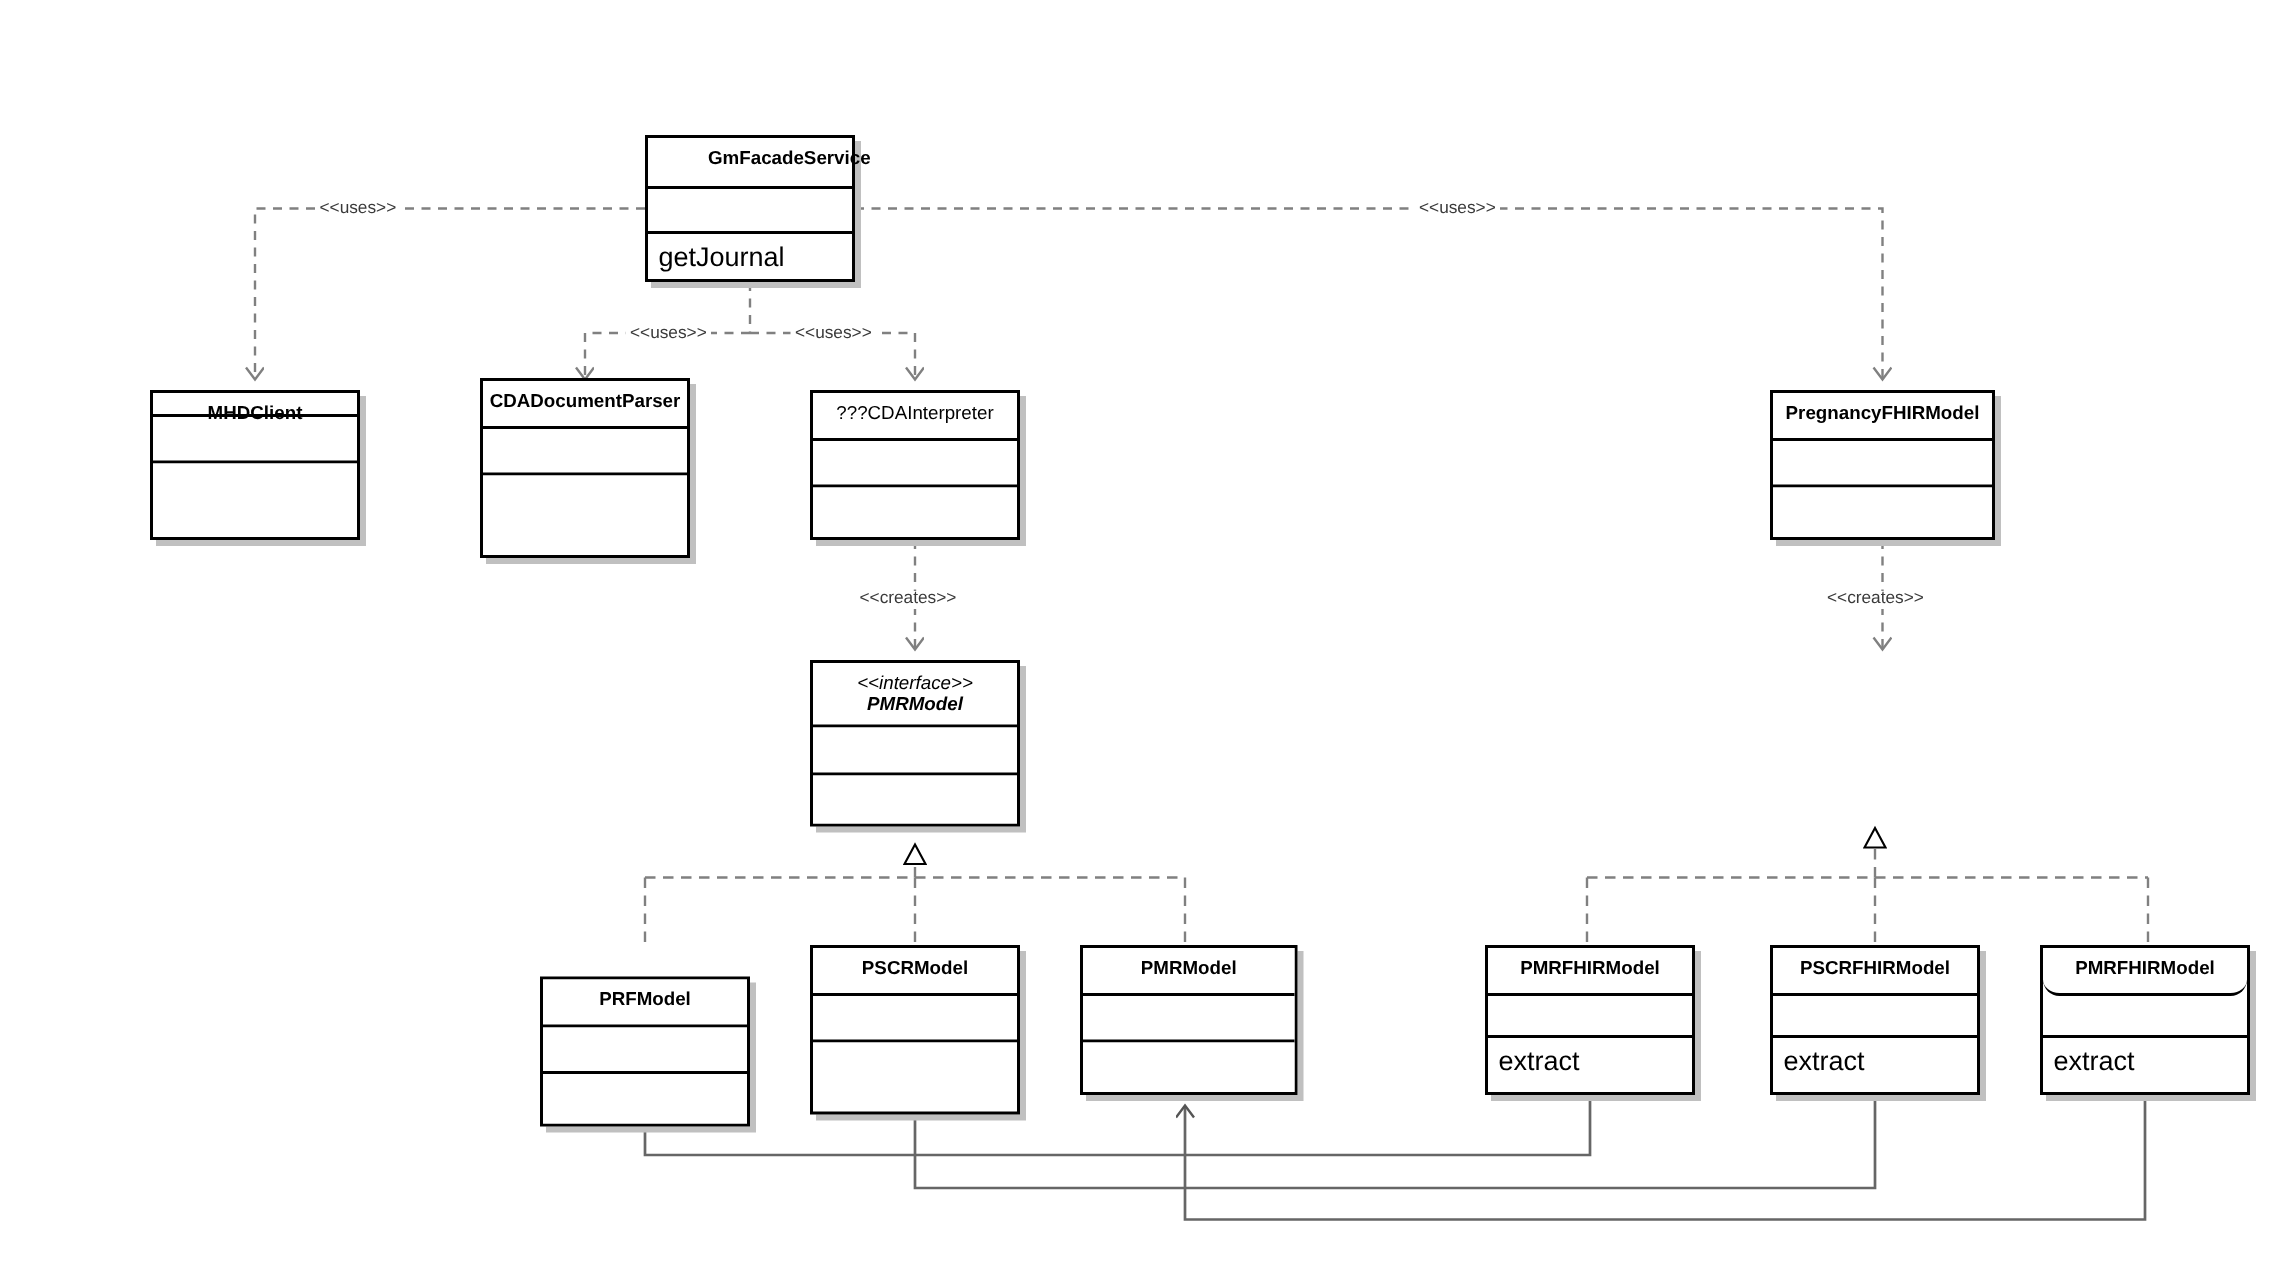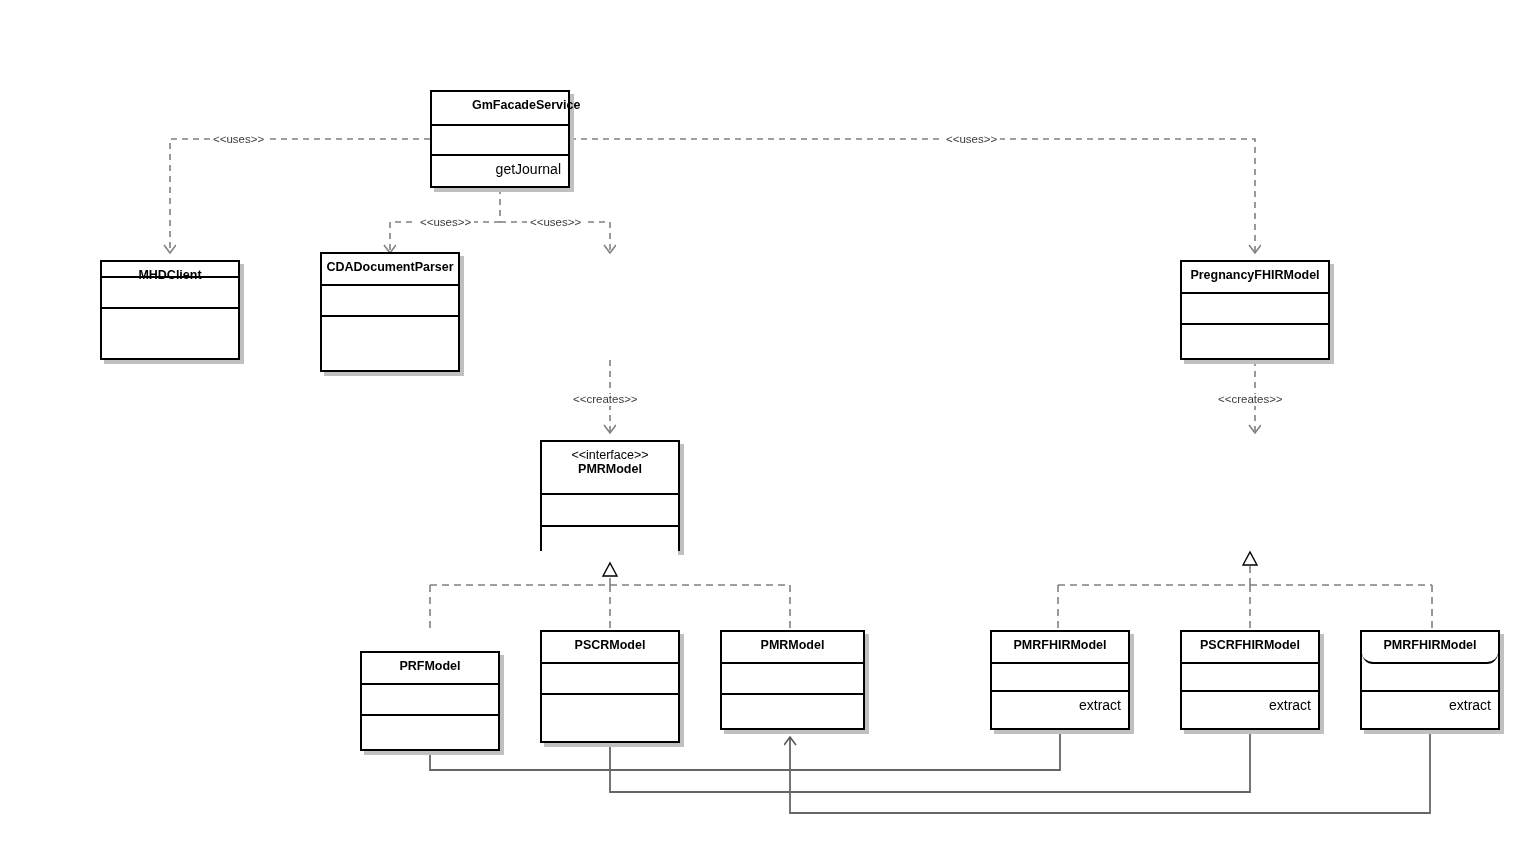--- a/index.html
+++ b/index.html
@@ -57,24 +57,24 @@
     font-weight: normal;
     font-size: 12.5px;
   }
   .cmp-attrs {
     border-bottom: 2px solid #000000;
     font-size: 12.5px;
     color: #000000;
     padding: 4px 6px;
   }
   .cmp-ops {
-    font-size: 14px;
+    font-size: 18px;
     color: #000000;
     padding: 5px 7px;
-    text-align: right;
+    text-align: left;
     white-space: nowrap;
   }
   .edge-label {
     position: absolute;
     font-size: 11.5px;
     color: #3a3a3a;
     background: #ffffff;
     padding: 0 3px;
     white-space: nowrap;
     z-index: 4;
@@ -141,29 +141,34 @@
     <div class="cmp cmp-attrs" style="height:31px;"></div>
     <div class="cmp cmp-ops" style="height:33px;"></div>
   </div>
 
   <div class="uml-class" style="left:320px; top:252px; width:140px; height:120px;">
     <div class="cmp cmp-name" style="height:32px;">CDADocumentParser</div>
     <div class="cmp cmp-attrs" style="height:31px;"></div>
     <div class="cmp cmp-ops" style="height:33px;"></div>
   </div>
 
+  <div class="uml-class" style="left:540px; top:260px; width:140px; height:100px;">
+    <div class="cmp cmp-name plain" style="height:32px;">???CDAInterpreter</div>
+    <div class="cmp cmp-attrs" style="height:31px;"></div>
+    <div class="cmp cmp-ops" style="height:33px;"></div>
+  </div>
 
   <div class="uml-class" style="left:1180px; top:260px; width:150px; height:100px;">
     <div class="cmp cmp-name" style="height:32px;">PregnancyFHIRModel</div>
     <div class="cmp cmp-attrs" style="height:31px;"></div>
     <div class="cmp cmp-ops" style="height:33px;"></div>
   </div>
 
   <div class="uml-class" style="left:540px; top:440px; width:140px; height:111px;">
-    <div class="cmp cmp-name" style="height:53px;">
+    <div class="cmp cmp-name" style="height:43px;font-style:italic;">
       <span class="stereo">&lt;&lt;interface&gt;&gt;</span>
       <span>PMRModel</span>
     </div>
     <div class="cmp cmp-attrs" style="height:32px;"></div>
     <div class="cmp cmp-ops" style="height:32px;"></div>
   </div>
 
 
   <div class="uml-class" style="left:360px; top:630px; width:140px; height:100px;margin-top:21px;">
     <div class="cmp cmp-name" style="height:32px;">PRFModel</div>

